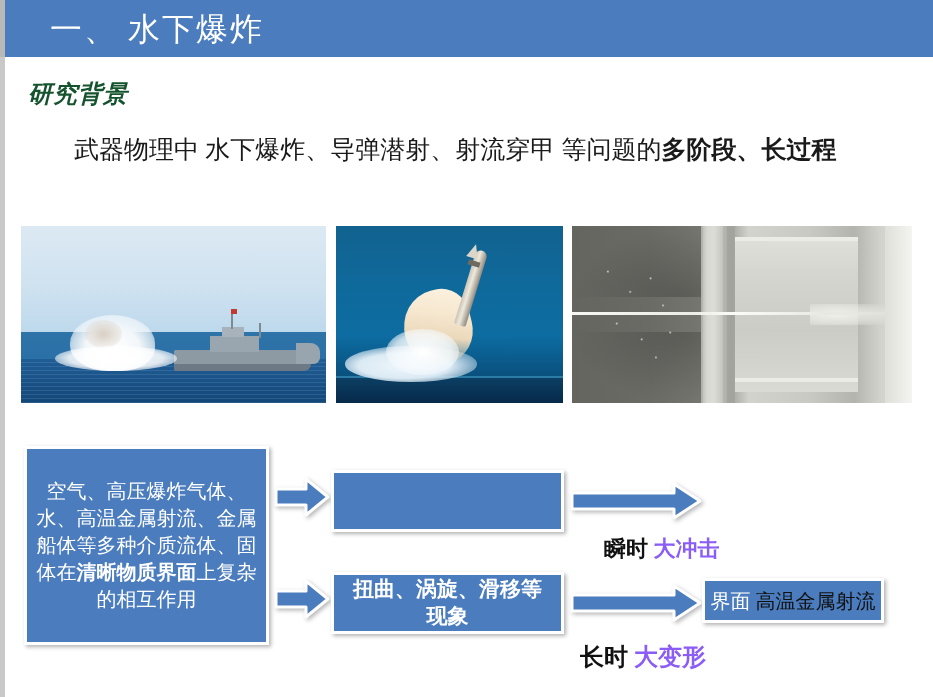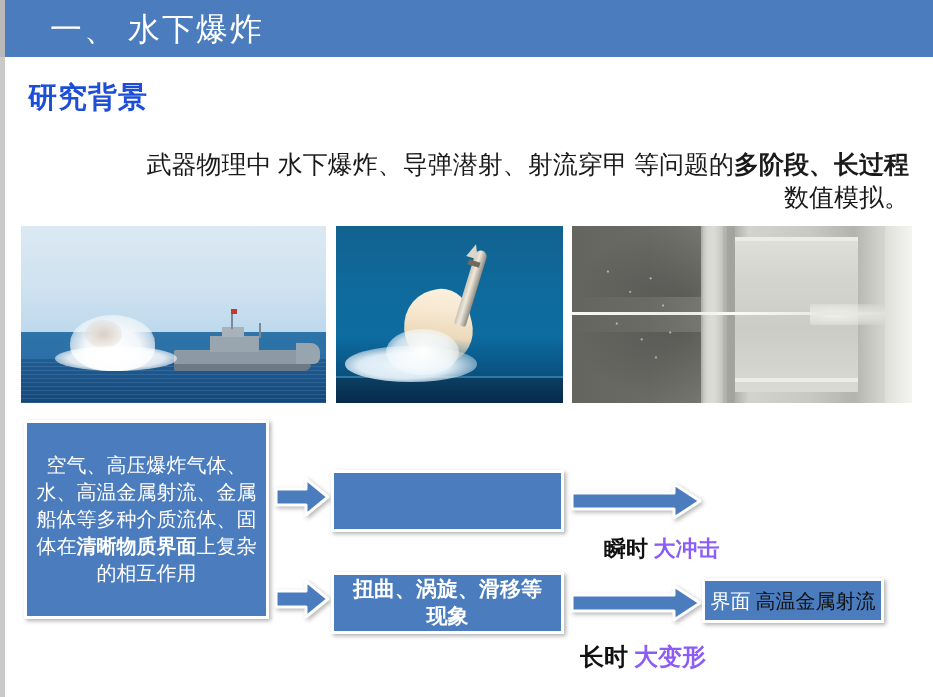--- a/index.html
+++ b/index.html
@@ -27,35 +27,35 @@
     font-size:32px;
     line-height:50px;
     letter-spacing:2px;
     white-space:nowrap;
     font-family:"Liberation Serif","DejaVu Serif",serif;
   }
 
   
   .section-heading{
     position:absolute;left:28px;top:78px;
-    color:#1d4ed8;
-    font-size:29px;
+    color:#14532d;
+    font-size:24px;
     font-weight:bold;
     letter-spacing:1px;
     white-space:nowrap;
+    font-style:italic;
   }
 
   
   .para{
     position:absolute;left:24px;top:133px;width:885px;
     font-size:25px;
     line-height:33px;
     color:#1a1a1a;
-    text-align:right;
-    margin-top:15px;
+    text-align:left;
   }
   .para .indent{display:inline-block;width:50px;}
   .para .b{font-weight:bold;}
 
   
   .photo{position:absolute;overflow:hidden;}
   .photo-1{left:21px;top:226px;width:305px;height:177px;}
   .photo-2{left:336px;top:226px;width:227px;height:177px;}
   .photo-3{left:572px;top:226px;width:340px;height:177px;}
 
@@ -153,21 +153,21 @@
     position:absolute;
     background:#4a7cbe;
     border:3px solid #ffffff;
     box-shadow:2px 2px 4px rgba(0,0,0,.30);
     box-sizing:border-box;
     display:flex;align-items:center;justify-content:center;
     text-align:center;
     color:#ffffff;
   }
   .box-left{
-    left:24px;top:420px;width:245px;height:199px;
+    left:24px;top:446px;width:245px;height:199px;
     font-size:20px;line-height:27px;padding:0 7px;
   }
   .box-left .b{font-weight:bold;}
   .box-m-top{
     left:331px;top:470px;width:233px;height:62px;
     font-size:21px;line-height:27px;font-weight:bold;
   }
   .box-m-bot{
     left:331px;top:572px;width:233px;height:62px;
     font-size:21px;line-height:27px;font-weight:bold;
@@ -206,21 +206,20 @@
   <div class="edge-strip-lower"></div>
 
   <div class="header-bar">
     <div class="header-title">一、  水下爆炸</div>
   </div>
 
   <div class="section-heading">研究背景</div>
 
   <div class="para">
     <span class="indent"></span><span>武器物理中 水下爆炸、导弹潜射、射流穿甲 等问题的</span><span class="b">多阶段、长过程</span><br>
-    <span>数值模拟。</span>
   </div>
 
   <div class="photo photo-1">
     <div class="p1-sky"></div>
     <div class="p1-sea-far"></div>
     <div class="p1-sea"></div>
     <div class="p1-sea-tex"></div>
     <div class="p1-hull"></div>
     <div class="p1-hull2"></div>
     <div class="p1-bow"></div>

